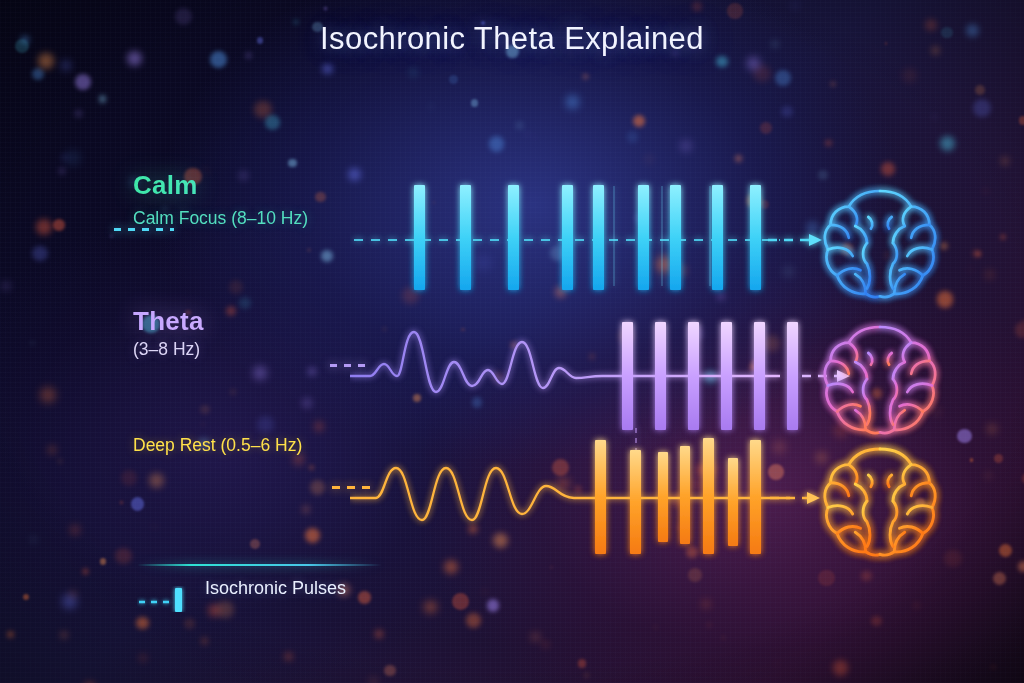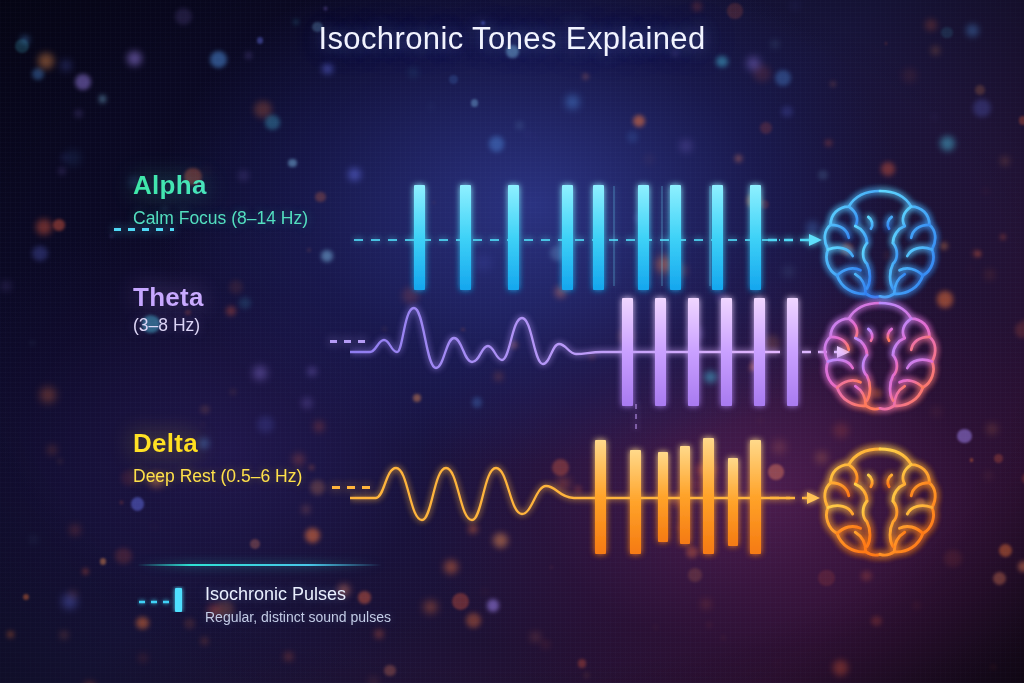--- a/index.html
+++ b/index.html
@@ -51,21 +51,21 @@
 
   .viz{position:absolute;top:0;left:350px;width:520px;height:150px;}
   .brainwrap{position:absolute;width:130px;height:130px;}
 
   
   #divider{position:absolute;left:137px;top:564px;width:245px;height:2px;
            background:linear-gradient(90deg,rgba(40,230,220,0) 0%,#2fe2d4 22%,#49c8e8 70%,rgba(70,190,240,0) 100%);
            filter:drop-shadow(0 0 5px rgba(50,220,220,.7));}
   #legend{position:absolute;left:137px;top:578px;width:420px;height:60px;}
   #legmark{position:absolute;left:0;top:8px;width:56px;height:26px;}
-  #legtext{position:absolute;left:68px;top:0;margin-top:6px;}
+  #legtext{position:absolute;left:68px;top:0;}
   #legtitle{font-size:18px;color:#eaf0ff;text-shadow:0 0 10px rgba(150,190,255,.35);}
   #legsub{font-size:14px;color:#c3cce6;margin-top:4px;text-shadow:0 0 8px rgba(150,190,255,.25);}
 </style>
 </head>
 <body>
 
 <div id="stage">
 
   <div id="bokeh">
       <span class="bk" style="left:29.6px;top:535.6px;width:7.1px;height:7.1px;background:#8fd8ff;opacity:0.11;filter:blur(3.9px)"></span>
@@ -295,26 +295,26 @@
       <span class="bk" style="left:46.7px;top:444.7px;width:10.7px;height:10.7px;background:#ff7b3a;opacity:0.18;filter:blur(3.7px)"></span>
       <span class="bk" style="left:506.3px;top:45.4px;width:12.8px;height:12.8px;background:#8fd8ff;opacity:0.41;filter:blur(1.4px)"></span>
       <span class="bk" style="left:202.0px;top:422.5px;width:2.3px;height:2.3px;background:#ff8c60;opacity:0.30;filter:blur(2.8px)"></span>
       <span class="bk" style="left:550.1px;top:566.1px;width:2.8px;height:2.8px;background:#ff8c60;opacity:0.11;filter:blur(1.7px)"></span>
       <span class="bk" style="left:294.2px;top:20.0px;width:4.3px;height:4.3px;background:#4fd2f0;opacity:0.38;filter:blur(2.6px)"></span>
       <span class="bk" style="left:930.6px;top:45.5px;width:9.4px;height:9.4px;background:#ff9a52;opacity:0.24;filter:blur(3.1px)"></span>
     </div>
   <div id="grid"></div>
   <div id="vig"></div>
 
-  <div id="title">Isochronic Tones Explained</div>
+  <div id="title">Isochronic Theta Explained</div>
 
   <div class="row" style="top:170px">
     <div class="labels">
-      <div class="band alpha">Alpha</div>
-      <div class="desc alpha">Calm Focus (8–14 Hz)</div>
+      <div class="band alpha">Calm</div>
+      <div class="desc alpha">Calm Focus (8–10 Hz)</div>
     </div>
     <div class="viz">
       <svg width="520" height="150" viewBox="0 0 520 150">
         <defs>
           <linearGradient id="abar" x1="0" y1="0" x2="0" y2="1">
             <stop offset="0%" stop-color="#8ef0ff"></stop>
               <stop offset="50%" stop-color="#3fd2f7"></stop>
               <stop offset="100%" stop-color="#15a6ee"></stop>
           </linearGradient>
           <filter id="agl" x="-80%" y="-80%" width="260%" height="260%">
@@ -381,21 +381,21 @@
           <path d="M74,22 C68,26 66,32 69,37 M88,36 C80,36 75,40 74,46"></path>
           <path d="M90,55 C82,52 74,54 71,60 M83,75 C78,70 71,68 65,71"></path>
           <path d="M61,89 C61,82 64,77 69,74 M69,37 C64,39 60,44 60,50"></path>
           <path d="M60,50 C64,55 64,62 60,66 M60,66 C57,72 57,80 60,85"></path>
           <path d="M41,30 C44,32 45,36 43,39 M59,30 C56,32 55,36 57,39"></path>
         </g>
       </svg>
     </div>
   </div>
 
-  <div class="row" style="top:282px">
+  <div class="row" style="top:306px">
     <div class="labels">
       <div class="band theta">Theta</div>
       <div class="desc theta" style="margin-top:0">(3–8 Hz)</div>
     </div>
     <div class="viz">
       <svg width="520" height="150" viewBox="0 0 520 150">
         <defs>
           <linearGradient id="tbar" x1="0" y1="0" x2="0" y2="1">
             <stop offset="0%" stop-color="#f0d6ff"></stop>
               <stop offset="50%" stop-color="#c9a0ff"></stop>
@@ -470,21 +470,20 @@
           <path d="M61,89 C61,82 64,77 69,74 M69,37 C64,39 60,44 60,50"></path>
           <path d="M60,50 C64,55 64,62 60,66 M60,66 C57,72 57,80 60,85"></path>
           <path d="M41,30 C44,32 45,36 43,39 M59,30 C56,32 55,36 57,39"></path>
         </g>
       </svg>
     </div>
   </div>
 
   <div class="row" style="top:428px">
     <div class="labels">
-      <div class="band delta">Delta</div>
       <div class="desc delta">Deep Rest (0.5–6 Hz)</div>
     </div>
     <div class="viz">
       <svg width="520" height="150" viewBox="0 0 520 150">
         <defs>
           <linearGradient id="dbar" x1="0" y1="0" x2="0" y2="1">
             <stop offset="0%" stop-color="#ffd98a"></stop>
               <stop offset="50%" stop-color="#ffa32a"></stop>
               <stop offset="100%" stop-color="#f57a12"></stop>
           </linearGradient>
@@ -570,17 +569,16 @@
               <feMerge>
           <feMergeNode in="b"></feMergeNode>
                 <feMergeNode in="SourceGraphic"></feMergeNode>
               </feMerge>
             </filter>
           </defs>
       </svg>
     </div>
     <div id="legtext">
       <div id="legtitle">Isochronic Pulses</div>
-      <div id="legsub">Regular, distinct sound pulses</div>
     </div>
   </div>
 
 </div>
 
 </body></html>

